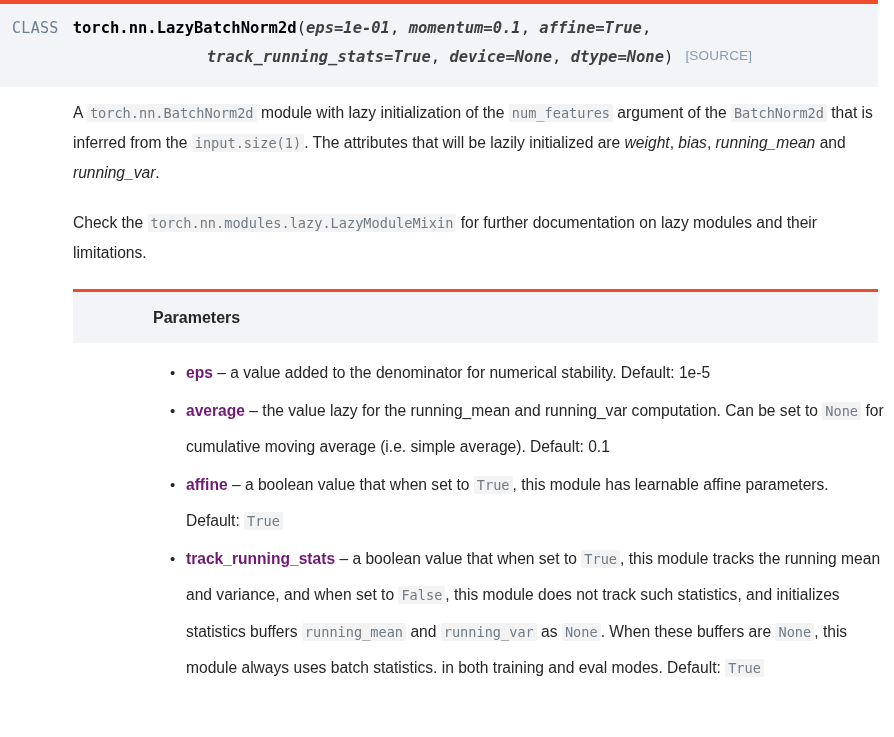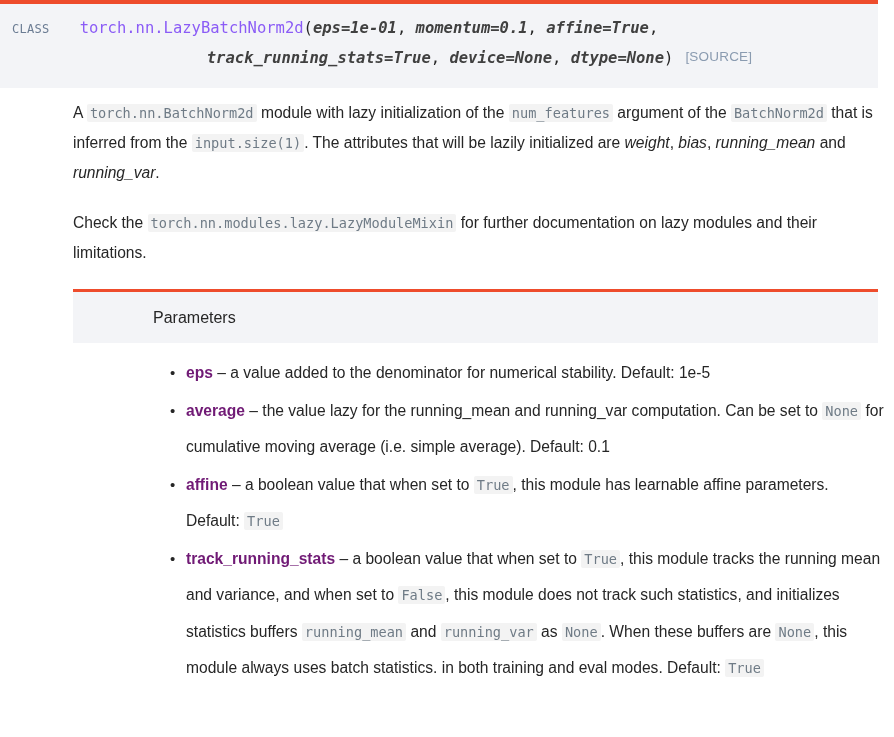--- a/index.html
+++ b/index.html
@@ -33,27 +33,27 @@
     white-space: nowrap;
     padding-left: 12px;
   }
   .sig-line.cont {
     padding-left: 81px;
     text-align: center;
   }
   .kw-class {
     color: #6b7c93;
     font-family: "DejaVu Sans Mono", monospace;
-    font-size: 12px;
+    font-size: 15px;
     letter-spacing: 0.3px;
   }
   .sig-name {
-    color: #8b5cf6;
-    font-weight: 400;
-    margin-left: 30px;
+    color: #000000;
+    font-weight: 700;
+    margin-left: 14px;
   }
   .sig-punct {
     color: #262626;
   }
   .sig-param {
     color: #404040;
     font-style: italic;
     font-weight: bold;
   }
   .source-link {
@@ -101,21 +101,21 @@
     background: #f3f4f7;
     border-top: 3px solid #ee4c2c;
     box-sizing: border-box;
     height: 54px;
   }
   .params-head-title {
     font-size: 16px;
     color: #262626;
     line-height: 51px;
     padding-left: 80px;
-    font-weight: 400;
+    font-weight: 700;
   }
 
   .params-list {
     position: absolute;
     left: 186px;
     width: 700px;
     margin: 0;
     padding: 0;
     list-style: none;
   }

